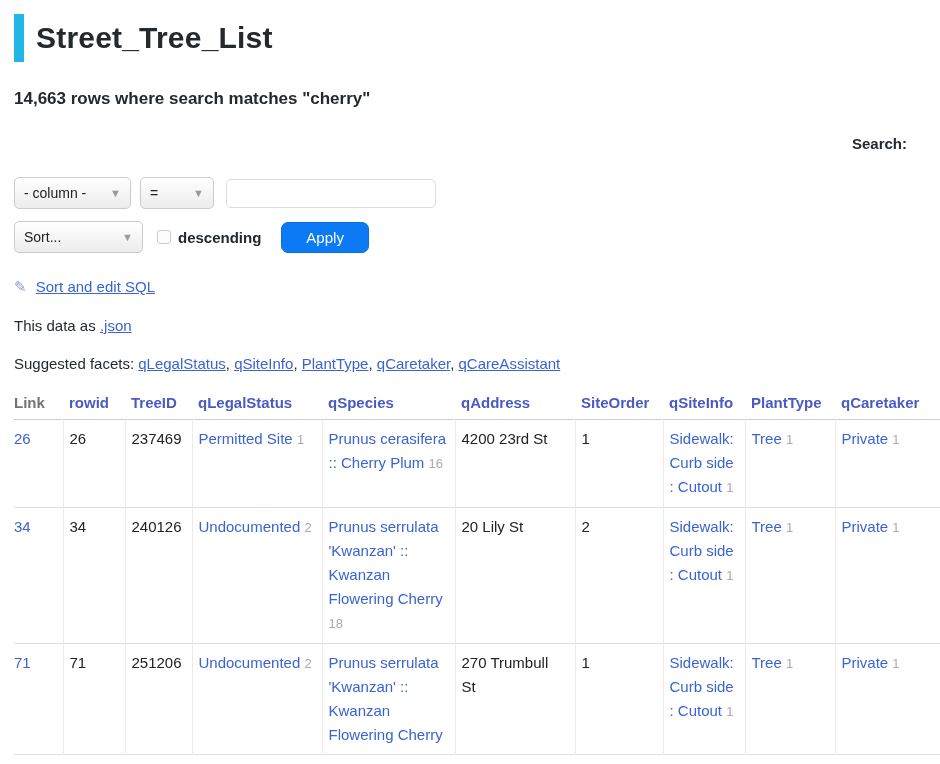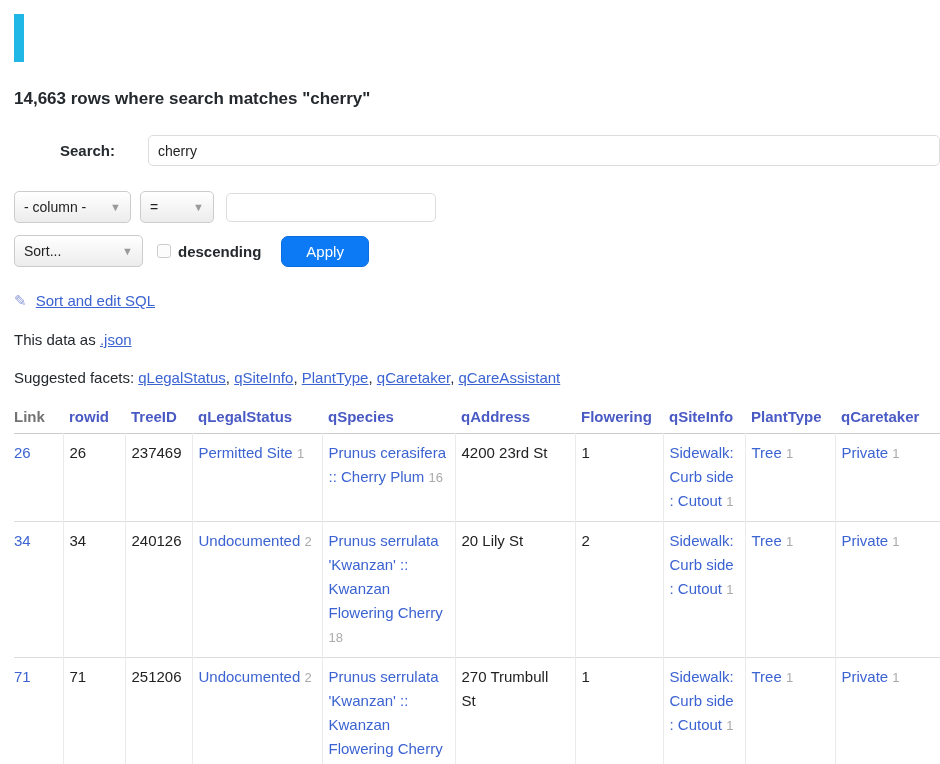--- a/index.html
+++ b/index.html
@@ -83,27 +83,27 @@
   .c-link { width: 49px; }  .c-rowid { width: 62px; }  .c-treeid { width: 67px; }
   .c-legal { width: 130px; } .c-species { width: 133px; } .c-address { width: 120px; }
   .c-siteorder { width: 88px; } .c-siteinfo { width: 82px; } .c-plant { width: 90px; }
   .c-caretaker { width: 105px; }
 </style>
 </head>
 <body>
 
 <div class="title-row">
   <div class="title-bar"></div>
+  <h1 class="page-title">Street_Tree_List</h1>
 </div>
 
 <h2 class="row-count">14,663 rows where search matches "cherry"</h2>
 
 <div class="search-row">
   <span class="search-label">Search:</span>
-  <input class="search-input" type="text" value="cherry" style="">
 </div>
 
 <div class="filter-row">
   <div class="select-box sel-column">
     <span>- column -</span>
     <span class="caret">▼</span>
   </div>
   <div class="select-box sel-op">
     <span>=</span>
     <span class="caret">▼</span>
@@ -148,21 +148,21 @@
       <col class="c-caretaker">
   </colgroup>
   <thead>
     <tr>
       <th>Link</th>
       <th>rowid</th>
       <th>TreeID</th>
       <th>qLegalStatus</th>
       <th>qSpecies</th>
       <th>qAddress</th>
-      <th>Flowering</th>
+      <th>SiteOrder</th>
       <th>qSiteInfo</th>
       <th>PlantType</th>
       <th>qCaretaker</th>
     </tr>
   </thead>
   <tbody id="table-body">
       <tr>
         <td><a class="cell-link">26</a></td>
         <td>26</td>
         <td>237469</td>

